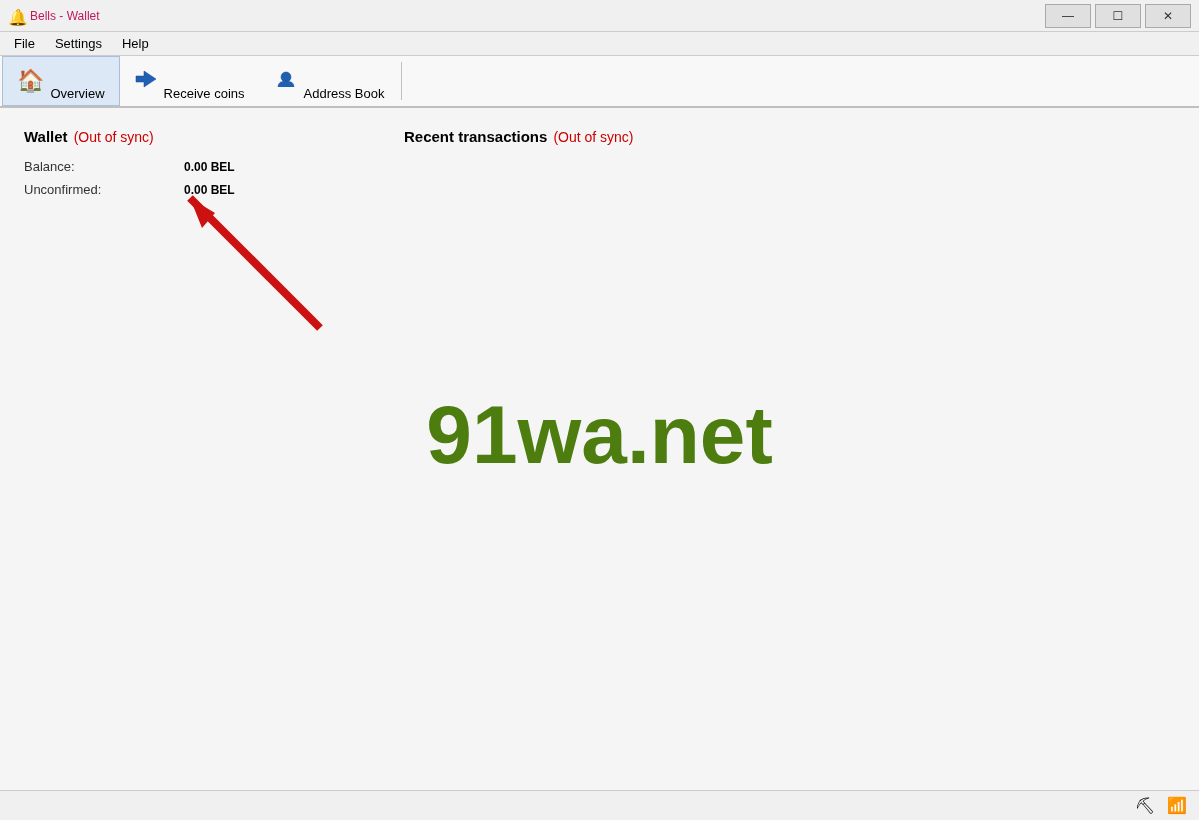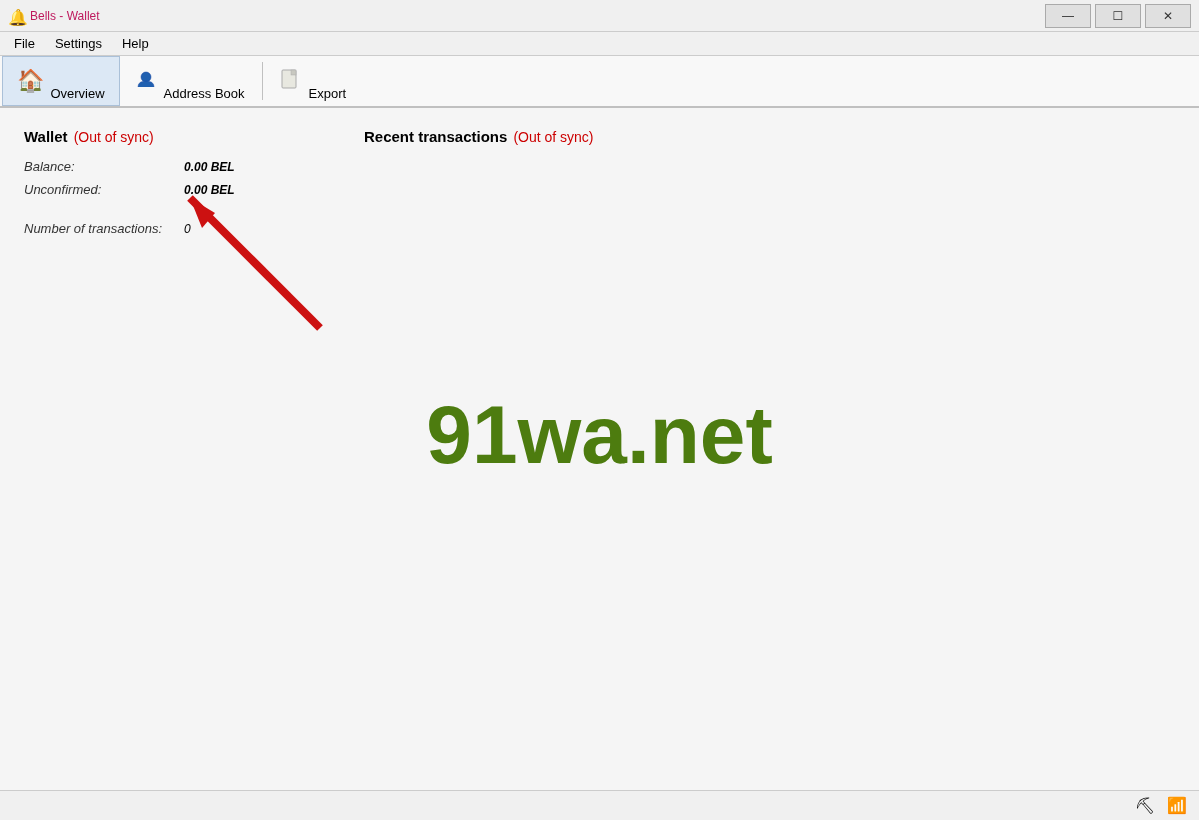--- a/index.html
+++ b/index.html
@@ -115,20 +115,21 @@
       overflow: hidden;
       position: relative;
     }
 
     
     .main-panel {
       flex: 1;
       padding: 20px 24px;
       display: flex;
       flex-direction: row;
+      gap: 40px;
     }
 
     
     .left-section {
       width: 340px;
     }
 
     .section-title {
       font-size: 15px;
       font-weight: bold;
@@ -139,21 +140,20 @@
       color: #cc0000;
       font-weight: normal;
       font-size: 14px;
       margin-left: 6px;
     }
 
     .info-row {
       display: flex;
       align-items: center;
       margin-bottom: 8px;
-      font-style: italic;
     }
     .info-label {
       color: #333;
       width: 160px;
       font-size: 13px;
     }
     .info-value {
       font-weight: bold;
       font-size: 12px;
     }
@@ -222,36 +222,35 @@
 </div>
 
 <div class="toolbar">
   <button class="toolbar-btn active">
     <span class="btn-icon">🏠</span>
     <span class="btn-label">Overview</span>
   </button>
   <button class="toolbar-btn">
     <span class="btn-icon">
       <svg width="24" height="24" viewBox="0 0 24 24" fill="none">
+        <polygon points="22,12 10,4 10,9 2,9 2,15 10,15 10,20" fill="#2060b0" stroke="#1040a0" stroke-width="0.5"></polygon>
+      </svg>
+    </span>
+    <span class="btn-label">Receive coins</span>
+  </button>
+  <button class="toolbar-btn">
+    <span class="btn-icon">
+      <svg width="24" height="24" viewBox="0 0 24 24" fill="none">
         <ellipse cx="12" cy="10" rx="5" ry="5" fill="#2060b0" stroke="#1040a0" stroke-width="0.5"></ellipse>
         <path d="M4 20 Q4 14 12 14 Q20 14 20 20" fill="#2060b0" stroke="#1040a0" stroke-width="0.5"></path>
       </svg>
     </span>
     <span class="btn-label">Address Book</span>
   </button>
   <div class="toolbar-separator"></div>
-  <button class="toolbar-btn">
-    <span class="btn-icon">
-      <svg width="24" height="24" viewBox="0 0 24 24" fill="none">
-        <rect x="3" y="3" width="14" height="18" rx="1" fill="#e8e8e0" stroke="#aaa" stroke-width="1"></rect>
-        <rect x="12" y="3" width="5" height="5" fill="#c8c8c0" stroke="#aaa" stroke-width="0.5"></rect>
-      </svg>
-    </span>
-    <span class="btn-label">Export</span>
-  </button>
 </div>
 
 <div class="content">
 
   <div class="arrow-annotation">
     <svg width="220" height="200" viewBox="0 0 220 200">
 
       <line x1="190" y1="170" x2="60" y2="40" stroke="#cc1111" stroke-width="8"></line>
       <polygon points="60,40 85,55 72,70" fill="#cc1111"></polygon>
     </svg>
@@ -267,24 +266,20 @@
       </div>
       <div class="info-row">
         <span class="info-label">Balance:</span>
         <span class="info-value">0.00 BEL</span>
       </div>
       <div class="info-row">
         <span class="info-label">Unconfirmed:</span>
         <span class="info-value">0.00 BEL</span>
       </div>
       <div style="height:16px"></div>
-      <div class="info-row">
-        <span class="info-label">Number of transactions:</span>
-        <span class="info-value" style="font-weight:normal;">0</span>
-      </div>
     </div>
 
     <div class="right-section">
       <div class="section-title">
         <span>Recent transactions</span><span class="out-of-sync">(Out of sync)</span>
       </div>
     </div>
 
   </div>
 </div>

